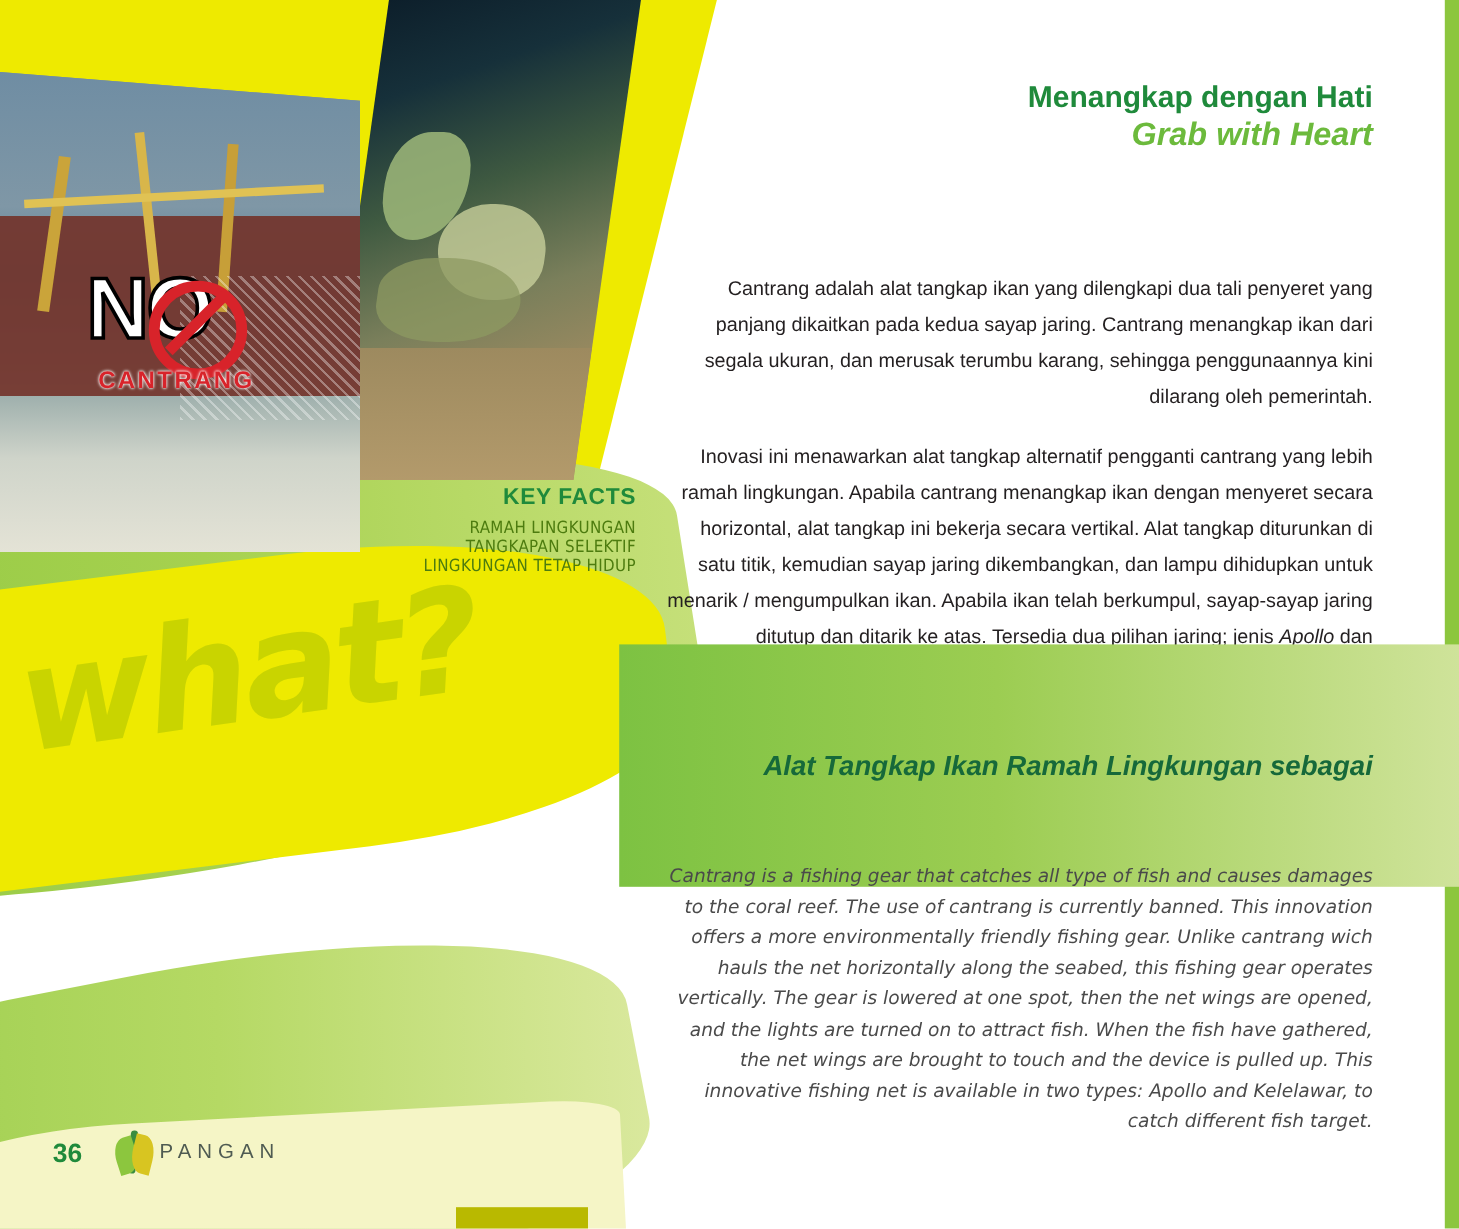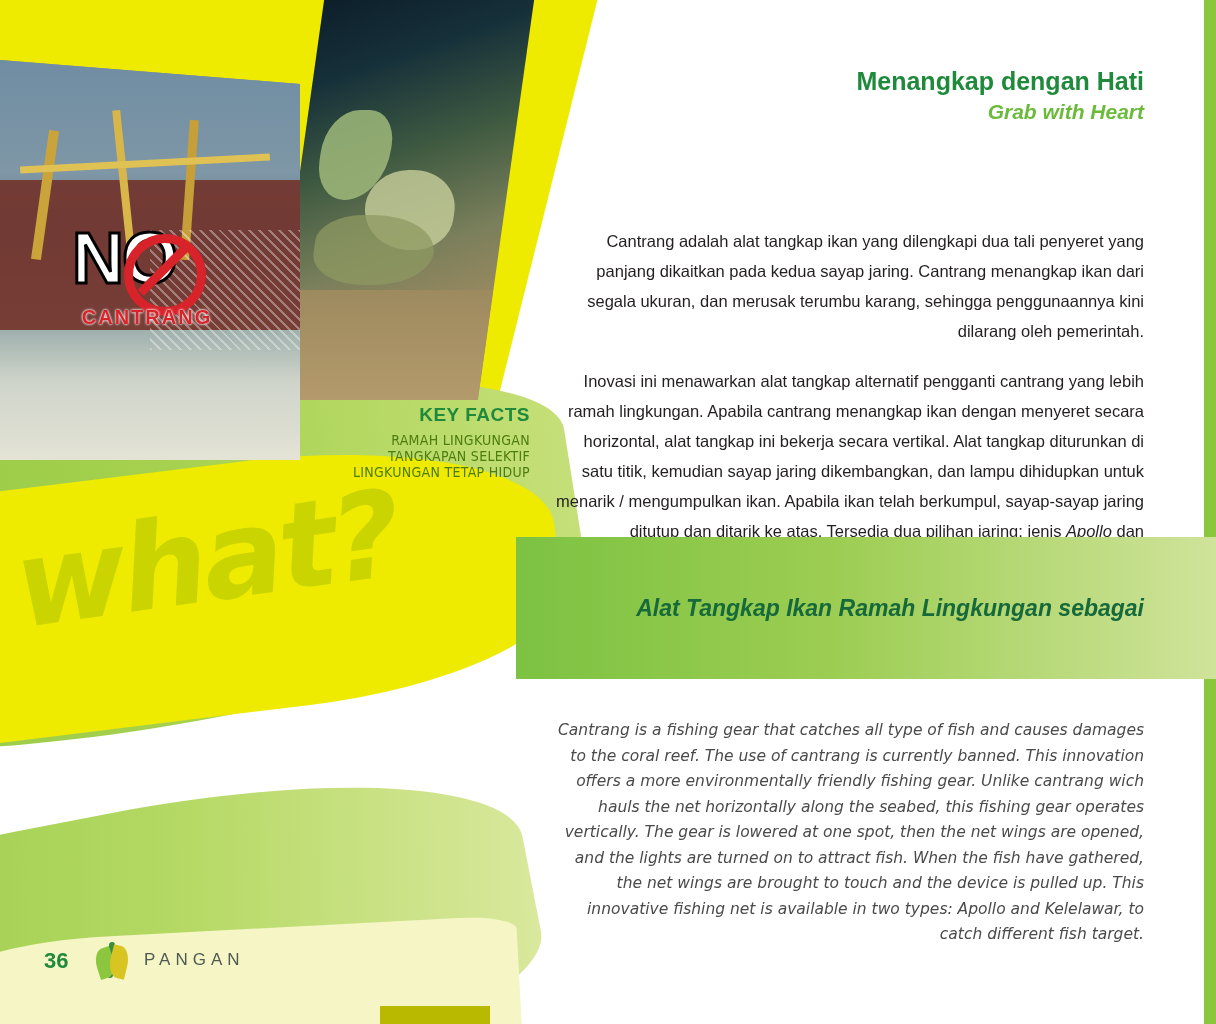--- a/index.html
+++ b/index.html
@@ -129,46 +129,46 @@
   .keyfacts .kf-item{
     color:#4d7c0f;font-size:14px;line-height:16px;font-family:"DejaVu Sans Condensed","Liberation Sans",sans-serif;
     letter-spacing:.3px;
   }
 
   
   .pagenum{
     position:absolute;left:44px;top:948px;color:#1f8a3b;font-weight:bold;font-size:22px;
   }
   .logo{
-    position:absolute;left:92px;top:938px;height:44px;display:flex;align-items:center;gap:12px;
+    position:absolute;left:92px;top:938px;height:44px;display:flex;align-items:center;gap:1px;
   }
   .logo .leafmark{width:40px;height:44px;position:relative;}
   .logo .leafmark .l1{position:absolute;left:16px;top:4px;width:6px;height:36px;background:#3a8d3f;border-radius:3px;transform:rotate(4deg);}
   .logo .leafmark .l2{position:absolute;left:4px;top:10px;width:18px;height:30px;background:#8cc63e;border-radius:60% 0 60% 0;transform:rotate(-18deg);}
   .logo .leafmark .l3{position:absolute;left:18px;top:8px;width:18px;height:32px;background:#d8c521;border-radius:0 60% 0 60%;transform:rotate(14deg);}
   .logo .logotext{color:#4f5b52;font-size:17px;letter-spacing:5px;font-weight:500;}
 
   
   .headline{
     position:absolute;right:72px;top:66px;width:620px;text-align:right;
   }
   .headline .h-id{color:#1f8a3b;font-size:25px;font-weight:bold;line-height:30px;padding-left:28px;}
-  .headline .h-en{color:#6cba3c;font-size:21px;font-weight:bold;font-style:italic;line-height:28px;margin-top:2px;}
+  .headline .h-en{color:#6cba3c;font-size:27px;font-weight:bold;font-style:italic;line-height:28px;margin-top:2px;}
 
   .body-id{
     position:absolute;left:556px;top:186px;width:588px;text-align:right;
     color:#231f20;font-size:16.5px;line-height:30px;
     font-family:Liberation Sans, sans-serif;
     margin-top:40px;
   }
   .body-id p{margin:0 0 20px 0;}
   .body-id em{font-style:italic;}
 
   .green-banner{
-    position:absolute;left:516px;top:537px;width:700px;height:142px;
+    position:absolute;left:516px;top:537px;width:700px;height:202px;
     background:linear-gradient(90deg,#7dc242 0%,#9ccd52 45%,#cfe39a 100%);
     display:flex;align-items:center;justify-content:flex-end;
   }
   .green-banner .bt{
     color:#16693a;font-size:23px;font-weight:bold;font-style:italic;line-height:33px;
     text-align:right;padding-right:72px;
   }
 
   .body-en{
     position:absolute;left:556px;top:718px;width:588px;text-align:right;

